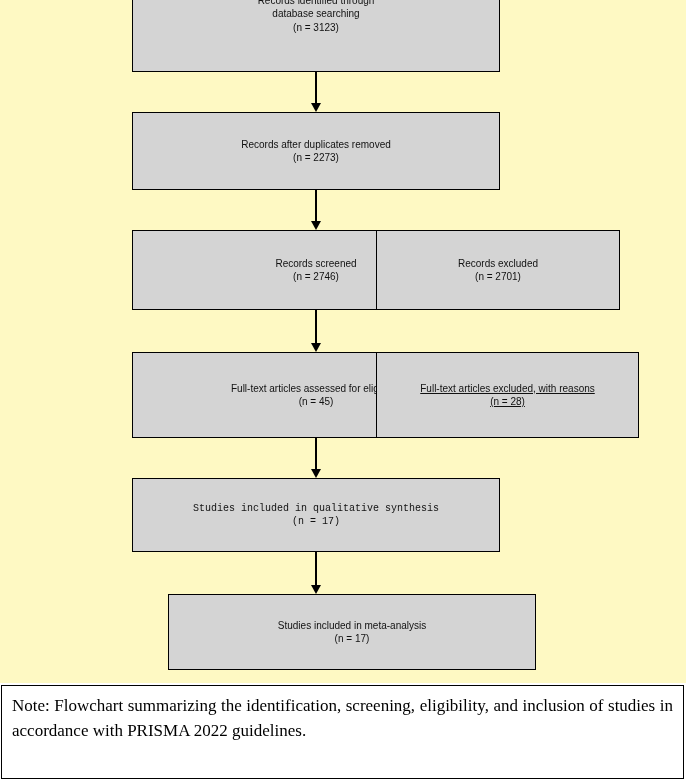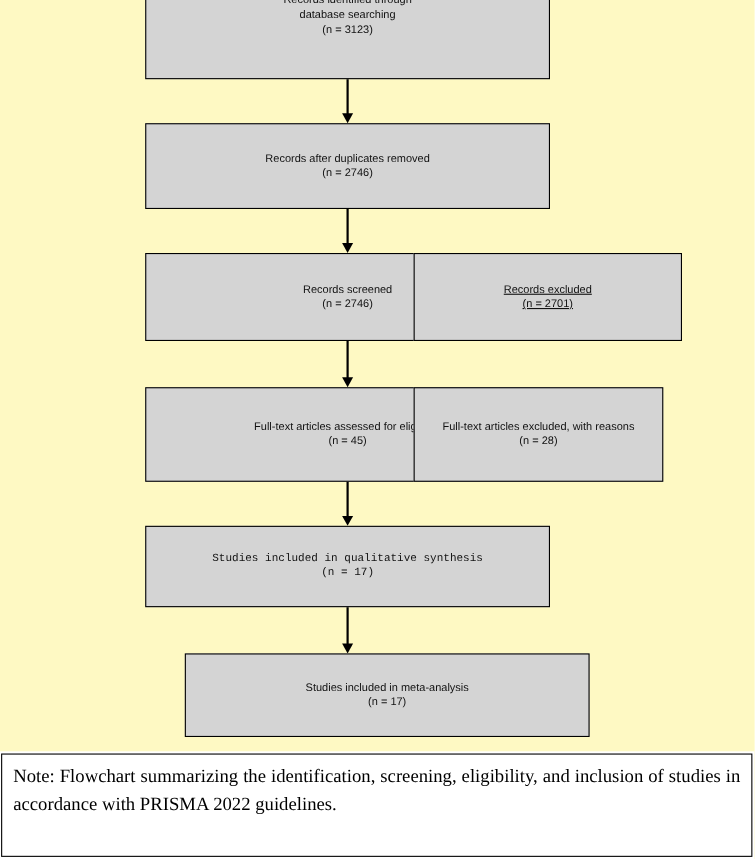--- a/index.html
+++ b/index.html
@@ -62,22 +62,22 @@
     position: relative;
     top: -14px;
   }
 
   #box-duplicates { top: 112px; height: 78px; }
   #box-screened   { top: 230px; height: 80px; }
   #box-fulltext   { top: 352px; height: 86px; }
   #box-qual       { top: 478px; height: 74px; font-family: Liberation Mono, monospace; }
   #box-meta       { top: 594px; height: 76px; margin-left: 36px; }
 
-  #box-excluded     { left: 376px; top: 230px; height: 80px; width: 244px; text-decoration: underline; }
-  #box-excluded-ft  { left: 376px; top: 352px; height: 86px; width: 227px; }
+  #box-excluded     { left: 376px; top: 230px; height: 80px; width: 244px; }
+  #box-excluded-ft  { left: 376px; top: 352px; height: 86px; width: 263px; text-decoration: underline; }
 
   
   .arrow {
     position: absolute;
     left: 315px;
     width: 2px;
     background: #000000;
   }
   .arrow::after {
     content: "";
@@ -122,21 +122,21 @@
   <div class="box main-box" id="box-identified">
     <span class="txt">Records identified through
 database searching
 (n = 3123)</span>
   </div>
 
   <div class="arrow" id="arrow-1"></div>
 
   <div class="box main-box" id="box-duplicates">
     <span class="txt">Records after duplicates removed
-(n = 2746)</span>
+(n = 2273)</span>
   </div>
 
   <div class="arrow" id="arrow-2"></div>
 
   <div class="box main-box" id="box-screened">
     <span class="txt">Records screened
 (n = 2746)</span>
   </div>
 
   <div class="box side-box" id="box-excluded">

